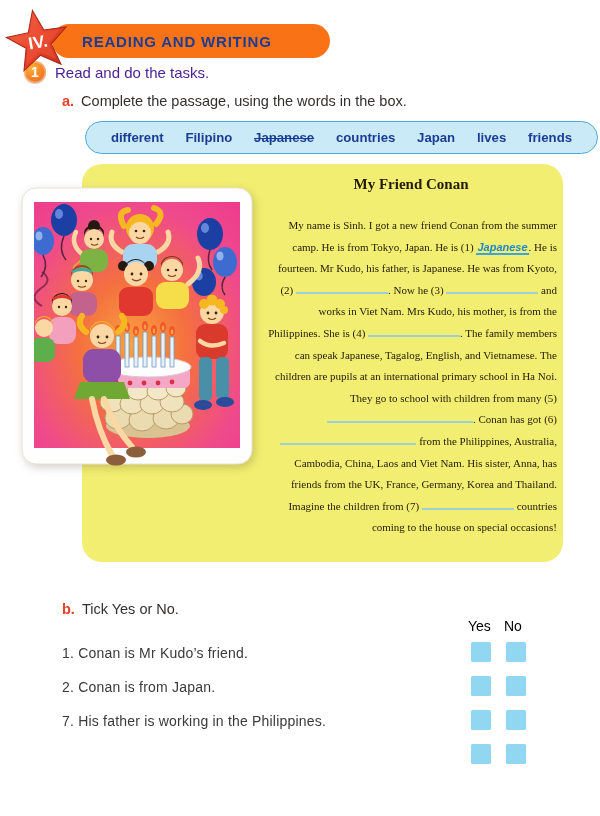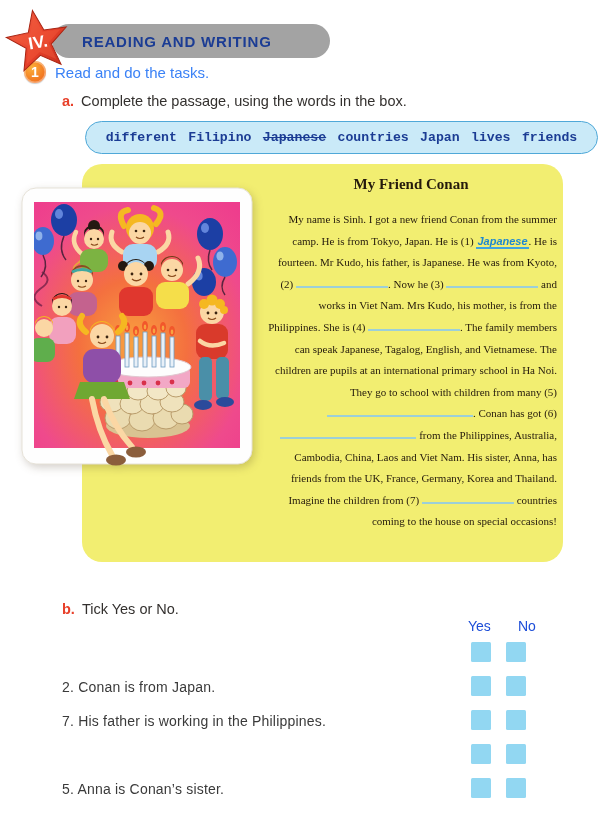--- a/index.html
+++ b/index.html
@@ -1,63 +1,63 @@
 <!DOCTYPE html>
 <html><head>
 <meta charset="utf-8">
 <style>
   html,body{margin:0;padding:0;background:#fff;}
   .page{position:relative;width:600px;height:816px;background:#ffffff;overflow:hidden;
         font-family:"Liberation Sans",sans-serif;}
 
   
   .pill{position:absolute;left:52px;top:24px;height:34px;min-width:230px;border-radius:18px;
-        background:#a3a3a3;display:flex;align-items:center;padding:0 18px 0 30px;z-index:1;}
+        background:#f97316;display:flex;align-items:center;padding:0 18px 0 30px;z-index:1;}
   .pill-title{font-size:15px;font-weight:bold;letter-spacing:.8px;color:#1B3C94;}
   .star-wrap{position:absolute;left:2px;top:4px;z-index:2;}
 
   
   .task-row{position:absolute;left:24px;top:61px;display:flex;align-items:center;gap:9px;}
   .num-badge{width:22px;height:22px;border-radius:50%;
              background:radial-gradient(circle at 35% 30%,#FBB03B,#F1701E 75%);
              box-shadow:inset 0 0 0 1.5px rgba(255,255,255,.35),0 1px 1px rgba(0,0,0,.2);
              color:#fff;font-weight:bold;font-size:14px;display:flex;align-items:center;justify-content:center;}
-  .task-text{font-size:15px;color:#3b82f6;}
+  .task-text{font-size:15px;color:#4c1d95;}
 
   .sec-row{position:absolute;display:flex;gap:7px;font-size:14.5px;color:#33302e;}
   .sec-a{left:62px;top:93px;}
   .sec-b{left:62px;top:601px;}
   .sec-label{color:#E8402A;font-weight:bold;}
 
   
   .word-box{position:absolute;left:85px;top:121px;width:483px;height:31px;border:1.5px solid #4FA8D8;
             border-radius:17px;background:#CAEAF8;display:flex;align-items:center;
             justify-content:space-around;padding:0 14px;z-index:1;}
-  .word{font-size:13.2px;font-weight:bold;color:#1B3C94;font-family:Liberation Mono, monospace;}
+  .word{font-size:13.2px;font-weight:bold;color:#1B3C94;}
   .word.struck{text-decoration:line-through;text-decoration-thickness:1.2px;}
 
   
   .yellow-box{position:absolute;left:82px;top:164px;width:481px;height:398px;border-radius:20px;
               background:#F2EE71;z-index:1;}
   .illustration{position:absolute;left:20px;top:186px;width:242px;height:310px;z-index:2;
                 filter:drop-shadow(2px 3px 4px rgba(60,40,20,.22));}
   .watermark{position:absolute;left:158px;top:366px;z-index:3;font-size:56px;font-weight:bold;
              letter-spacing:1px;color:#F7941E;opacity:.5;pointer-events:none;white-space:nowrap;}
   .passage{position:absolute;left:265px;top:176px;width:292px;z-index:4;
            font-family:"Liberation Serif",serif;color:#241A0C;}
-  .passage-title{text-align:center;font-weight:bold;font-size:15px;margin:0 0 16px 0;}
+  .passage-title{text-align:center;font-weight:bold;font-size:15px;margin:0 0 22px 0;}
   .passage-text{font-size:11px;line-height:21.6px;text-align:right;}
   .blank{display:inline-block;height:11px;border-bottom:2px solid #9CCFD8;vertical-align:baseline;}
   .answer{font-family:"Liberation Sans",sans-serif;font-style:italic;font-weight:bold;
           color:#1E88D0;border-bottom:2px solid #3FA3E0;padding:0 1px;}
 
   
-  .yn-head{position:absolute;top:618px;z-index:1;font-size:14px;color:#1d4ed8;}
+  .yn-head{position:absolute;top:618px;z-index:1;font-size:14px;color:#000000;}
   .yn-yes{left:468px;}
-  .yn-no{left:518px;text-align:center;}
+  .yn-no{left:504px;text-align:center;}
   .statement-list{position:absolute;left:0;top:636px;width:600px;z-index:1;}
   .tick-row{position:relative;height:34px;}
   .stmt{position:absolute;left:62px;top:50%;transform:translateY(-50%);
         font-size:14px;color:#3A3A3A;letter-spacing:.2px;}
   .cb{position:absolute;top:6px;width:20px;height:20px;background:#92D7F2;border-radius:1.5px;}
   .cb.yes{left:471px;}
   .cb.no{left:506px;}
 </style>
 </head>
 <body>
@@ -284,37 +284,33 @@
   <div class="sec-row sec-b">
     <span class="sec-label">b.</span>
     <span>Tick Yes or No.</span>
   </div>
 
   <span class="yn-head yn-yes">Yes</span>
   <span class="yn-head yn-no">No</span>
 
   <div class="statement-list">
       <div class="tick-row">
+        <div class="stmt">1. Conan is Mr Kudo’s friend.</div>
         <div class="cb yes"></div>
         <div class="cb no"></div>
       </div>
       <div class="tick-row">
         <div class="stmt">2. Conan is from Japan.</div>
         <div class="cb yes"></div>
         <div class="cb no"></div>
       </div>
       <div class="tick-row">
         <div class="stmt">7. His father is working in the Philippines.</div>
         <div class="cb yes"></div>
         <div class="cb no"></div>
       </div>
       <div class="tick-row">
         <div class="cb yes"></div>
         <div class="cb no"></div>
       </div>
-      <div class="tick-row">
-        <div class="stmt">5. Anna is Conan’s sister.</div>
-        <div class="cb yes"></div>
-        <div class="cb no"></div>
-      </div>
     </div>
 
 </div>
 
 </body></html>

